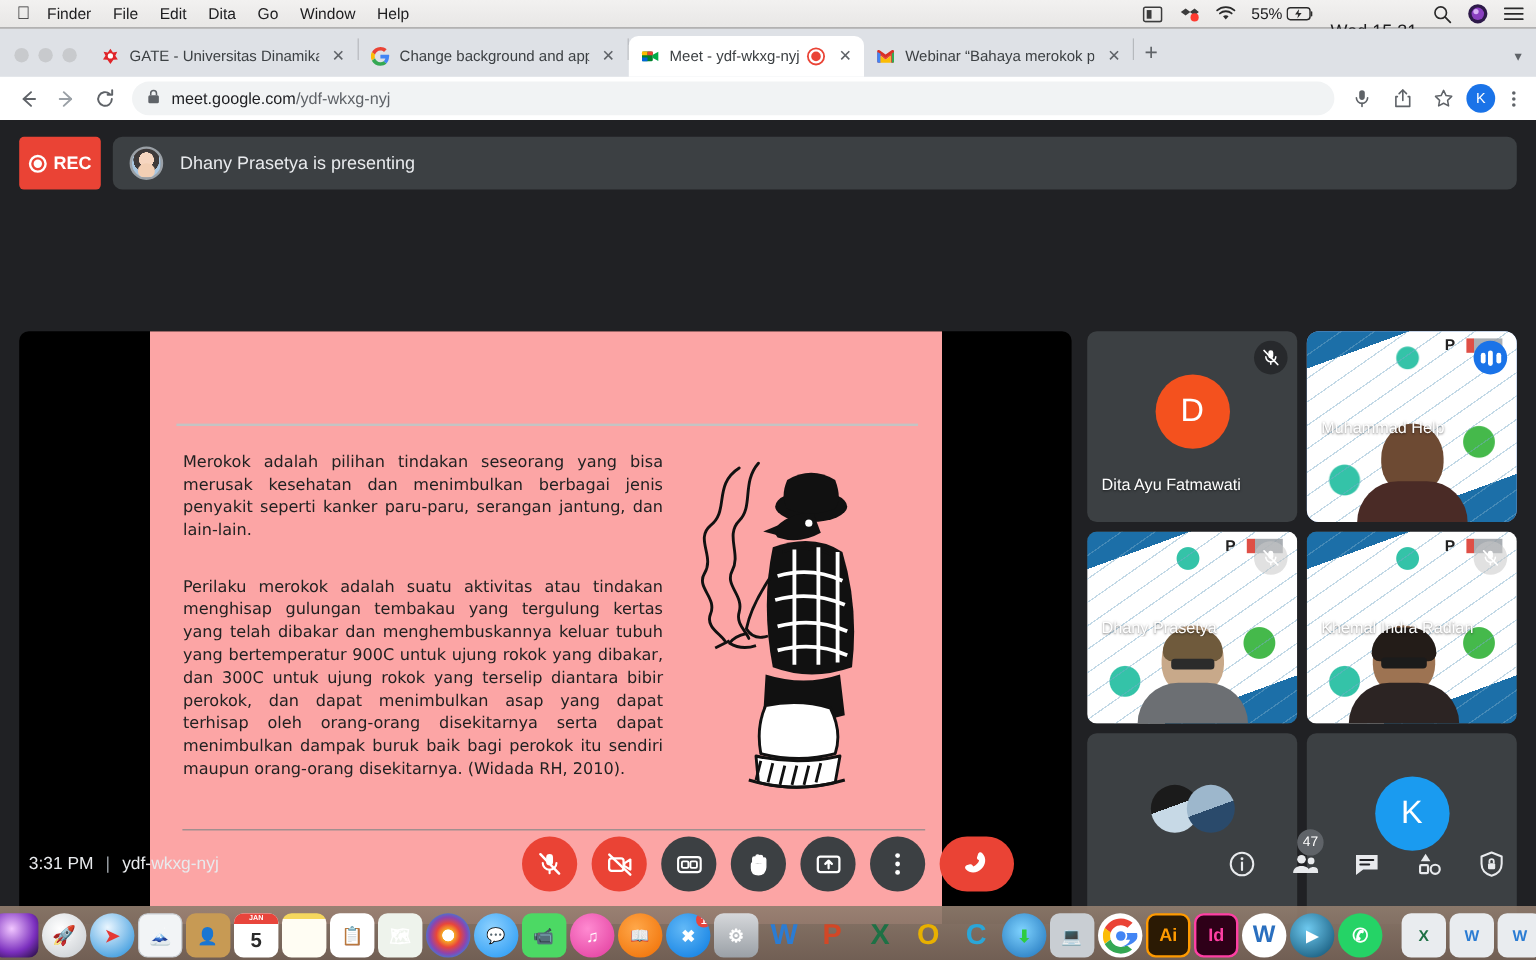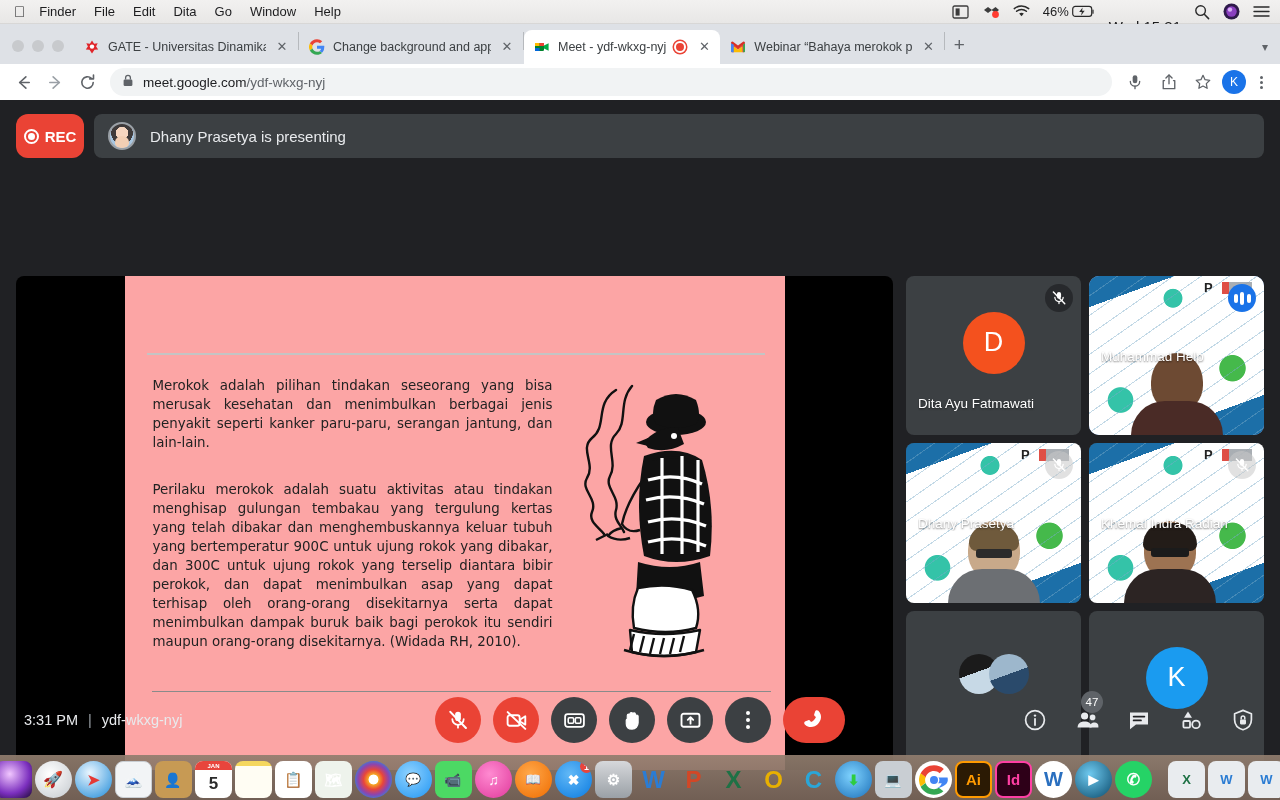--- a/index.html
+++ b/index.html
@@ -82,21 +82,21 @@
   
   .meet {
     position: absolute; top: 100px; left: 0; width: 1280px; height: 655px;
     background: #202124;
   }
   .topbar {
     position: absolute; top: 14px; left: 16px; right: 16px; height: 44px;
     display: flex; align-items: center; gap: 10px;
   }
   .recbtn {
-    width: 68px; height: 44px; border-radius: 12px; background: #ea4335;
+    width: 68px; height: 44px; border-radius: 4px; background: #ea4335;
     display: flex; align-items: center; justify-content: center; gap: 6px;
     color: #fff; font-size: 15px; font-weight: bold;
   }
   .recbtn .reccirc { width: 15px; height: 15px; border-radius: 50%; border: 2px solid #fff; display: flex; align-items: center; justify-content: center; }
   .recbtn .reccirc i { width: 7px; height: 7px; border-radius: 50%; background: #fff; display: block; }
   .presentbar {
     flex: 1; height: 44px; background: #3c4043; border-radius: 8px;
     display: flex; align-items: center; gap: 14px; padding: 0 14px;
     color: #e8eaed; font-size: 15px;
   }
@@ -249,21 +249,21 @@
         </svg>
     </span>
     <span class="mb-ic">
       <svg width="17" height="13" viewBox="0 0 17 13">
           <path d="M8.5 11.3 L6.2 8.6 a3.6 3.6 0 0 1 4.6 0 Z" fill="#2a2a2a"></path>
           <path d="M3.6 6.2 a7.5 7.5 0 0 1 9.8 0" fill="none" stroke="#2a2a2a" stroke-width="1.5" stroke-linecap="round"></path>
           <path d="M1.3 3.6 a11 11 0 0 1 14.4 0" fill="none" stroke="#2a2a2a" stroke-width="1.5" stroke-linecap="round"></path>
         </svg>
     </span>
     <span class="mb-batt">
-      <span>46%</span>
+      <span>55%</span>
       <svg width="24" height="13" viewBox="0 0 24 13">
           <rect x="0.7" y="1.4" width="19" height="10" rx="2.6" fill="none" stroke="#2a2a2a" stroke-width="1.2"></rect>
           <path d="M21 5 v3.2" stroke="#2a2a2a" stroke-width="1.2" stroke-linecap="round"></path>
           <path d="M10.6 2.6 L7.2 7.1 h2.6 l-0.7 3.3 3.6-4.6 h-2.6 z" fill="#2a2a2a"></path>
         </svg>
     </span>
     <span class="mb-clock">Wed 15.31</span>
     <span class="mb-ic">
       <svg width="16" height="16" viewBox="0 0 16 16">
           <circle cx="6.6" cy="6.6" r="4.8" fill="none" stroke="#2a2a2a" stroke-width="1.4"></circle>

